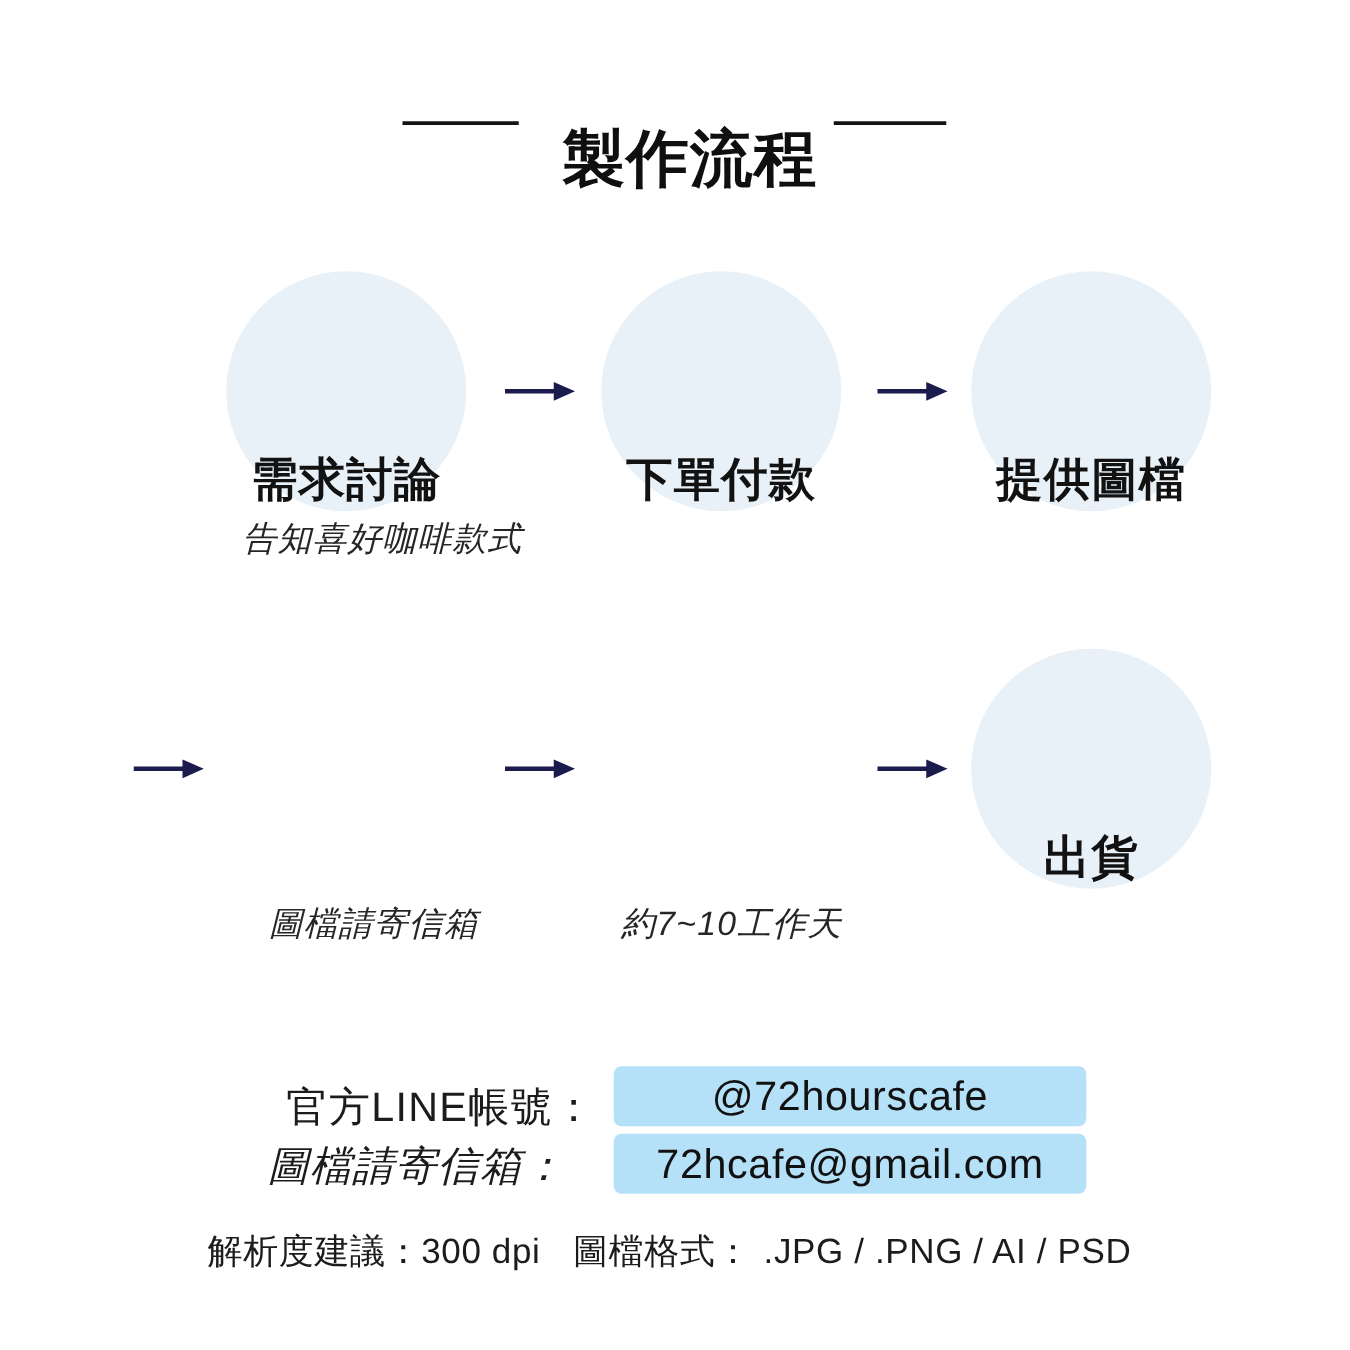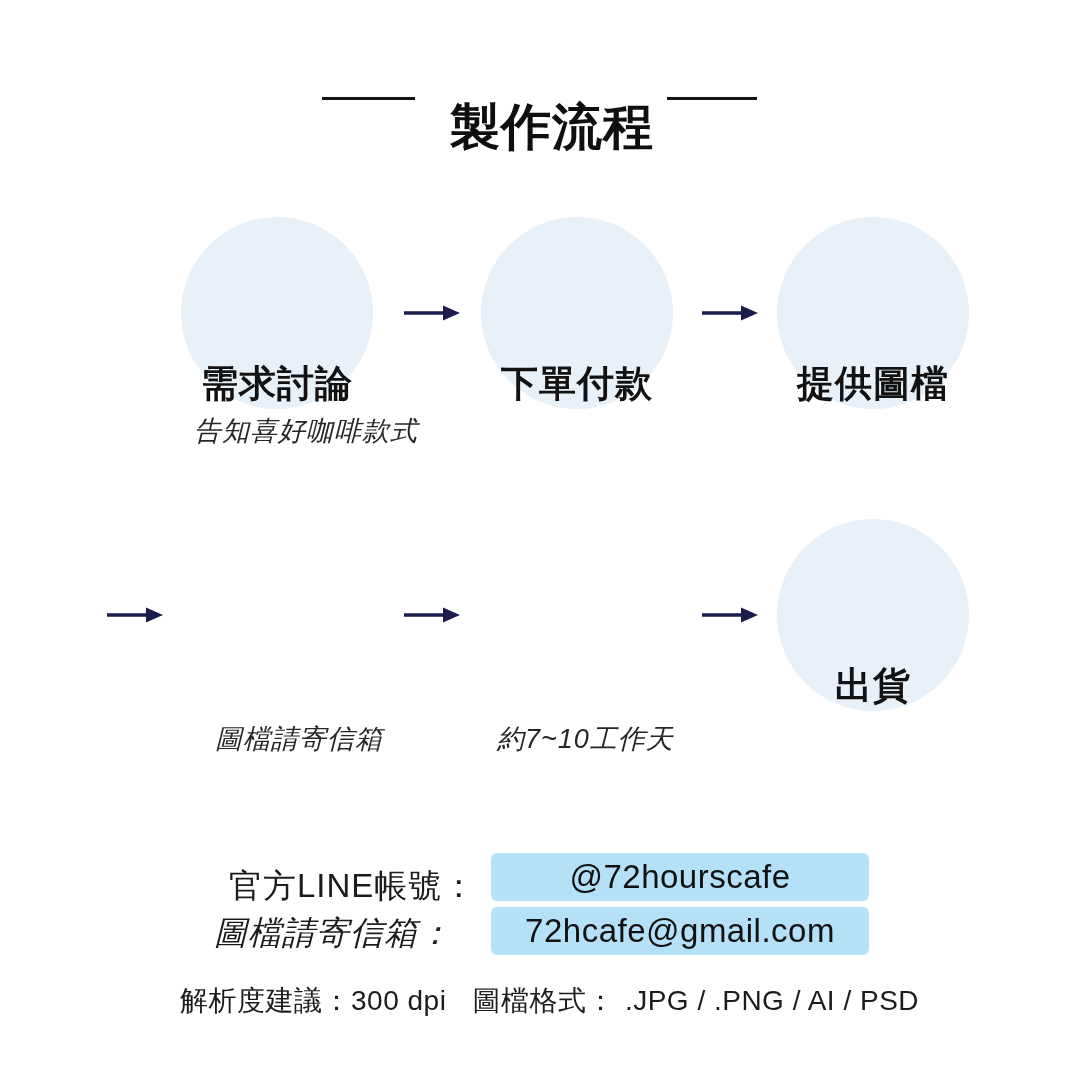--- a/index.html
+++ b/index.html
@@ -51,21 +51,21 @@
   .contact-pill{
     position:absolute;left:452px;width:378px;height:48px;border-radius:6px;
     background:var(--pill,#B5E1F8);
     display:flex;align-items:center;justify-content:center;
     font-size:33px;color:#111;letter-spacing:0.5px;white-space:nowrap;margin-left:39px;
   }
   .pill-line{top:853px;}
   .pill-email{top:907px;justify-content:center;}
   
   .specs{
-    position:absolute;left:180px;top:982px;font-size:28px;color:#1c1c1c;
+    position:absolute;left:166px;top:982px;font-size:28px;color:#1c1c1c;
     white-space:nowrap;letter-spacing:0.5px;
   }
   .specs .grp{display:inline-block;}
   .specs .gap{display:inline-block;width:26px;}
   .specs .vgap{display:inline-block;width:10px;}
 </style>
 </head>
 <body>
 
 <div class="canvas">

